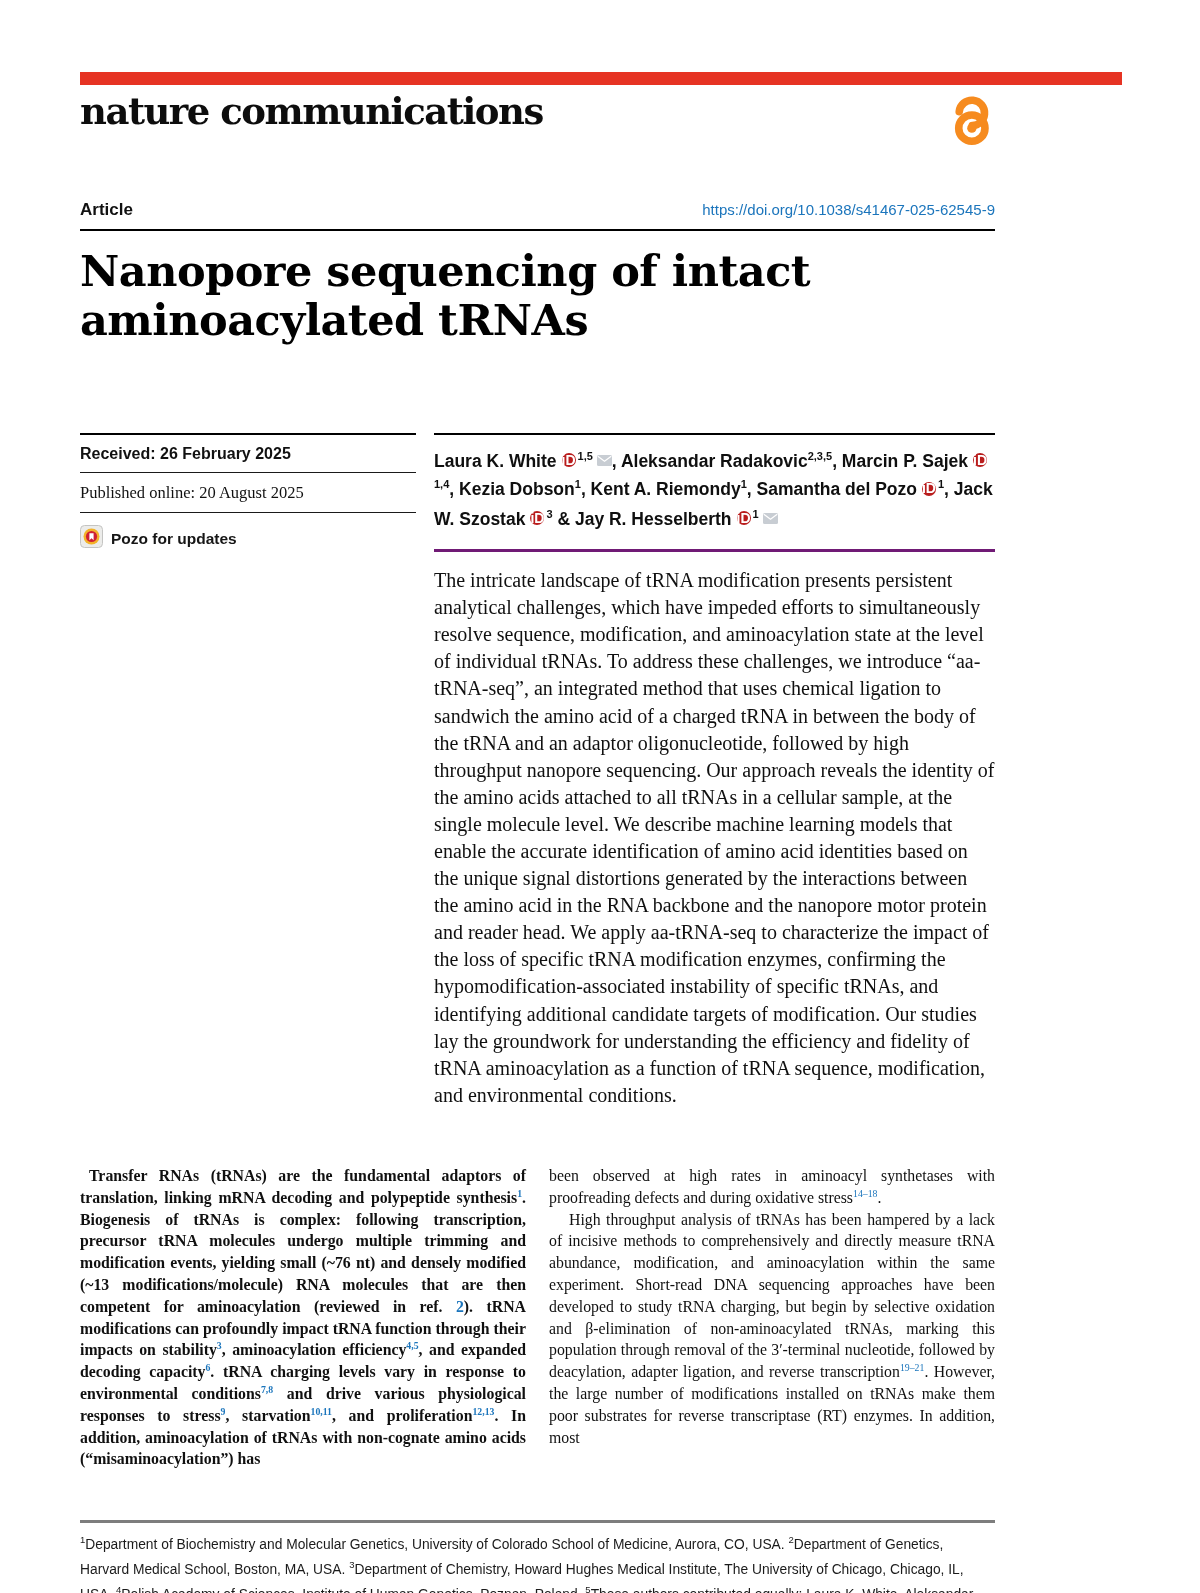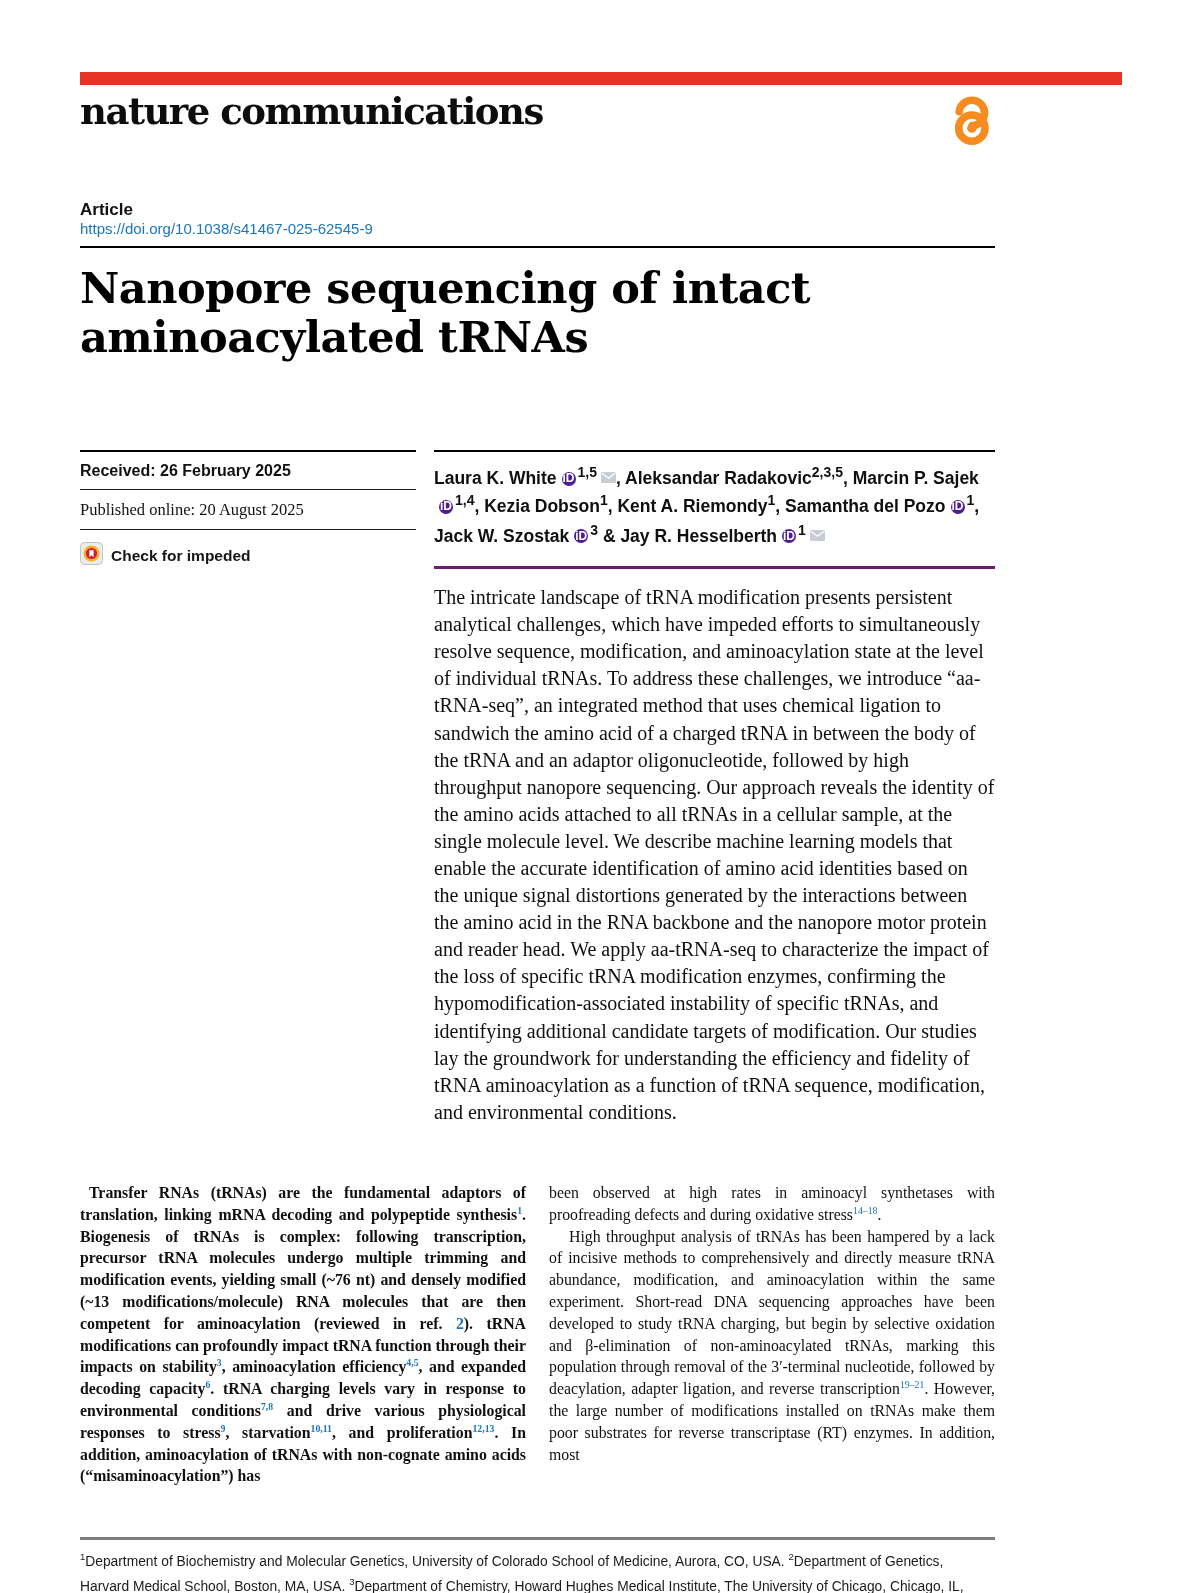--- a/index.html
+++ b/index.html
@@ -12,45 +12,45 @@
   
   .redbar { height:13px; background:#e63323; width:1042px; }
   .brand-row { display:flex; justify-content:space-between; align-items:flex-start; margin-top:5px; }
   .brand {
     font-family:"DejaVu Serif","Liberation Serif",serif; font-weight:700;
     font-size:37px; letter-spacing:-1.5px; color:#0d0d0d; line-height:1.15;
   }
   .oa-badge { margin-top:-2px; margin-right:2px; }
   .article-row {
     display:flex; justify-content:space-between; align-items:baseline;
-    margin-top:48px; padding-bottom:9px; border-bottom:2px solid #000;flex-direction:column;
+    margin-top:48px; padding-bottom:9px; border-bottom:2px solid #000;
   }
   .article-label { font-size:17px; font-weight:700; color:#111; }
   .doi { font-size:15px; color:#1b75bc; text-decoration:none; }
   
   h1.title {
     font-family:"DejaVu Serif","Liberation Serif",serif; font-weight:700;
     font-size:43px; line-height:1.14; letter-spacing:-0.5px; color:#000;
     margin-top:16px; max-width:780px;
   }
   
   .meta-grid { display:flex; gap:18px; margin-top:88px; }
   .dates { width:336px; flex:none; border-top:2px solid #000; }
   .date-row {
     padding:10px 0 9px; border-bottom:1.5px solid #1a1a1a;
     font-size:16px; font-weight:700; color:#111;
   }
   .date-row.serif { font-family:"Liberation Serif","DejaVu Serif",serif; font-weight:400; font-size:16.5px; }
   .check-row { display:flex; align-items:center; gap:8px; padding-top:12px; font-size:15.5px; font-weight:600; color:#161616; cursor:pointer; }
   .right-col { flex:1; border-top:2px solid #000; }
   .authors { font-size:17.5px; font-weight:700; line-height:1.62; margin-top:11px; color:#0f0f0f; }
-  .authors sup.au-sup { font-size:14px; line-height:0; vertical-align:super; }
+  .authors sup.au-sup { font-size:11px; line-height:0; vertical-align:super; }
   .orcid {
     display:inline-flex; width:14px; height:14px; border-radius:50%;
-    background:#4c1d95; color:#fff; font-size:12px; font-weight:700;
+    background:#b91c1c; color:#fff; font-size:14px; font-weight:700;
     align-items:center; justify-content:center; margin:0 2px 0 5px;
     vertical-align:2px; font-family:"Liberation Sans",sans-serif; letter-spacing:0;
   }
   .env-icon { display:inline-block; margin-left:4px; vertical-align:1px; }
   .abstract-box { border-top:3px solid #701a75; margin-top:16px; padding-top:15px; }
   .abstract {
     font-family:"Liberation Serif","DejaVu Serif",serif;
     font-size:20px; line-height:1.355; color:#101010;
   }
   
@@ -110,21 +110,21 @@
       <div class="date-row serif">Published online: 20 August 2025</div>
       <div class="check-row">
         <span>
           <svg width="23" height="23" viewBox="0 0 23 23" aria-hidden="true">
             <rect x="0.5" y="0.5" width="22" height="22" rx="4" fill="#ececea" stroke="#c4c4c2"></rect>
             <circle cx="11.5" cy="11.5" r="8" fill="#f3b229"></circle>
             <circle cx="11.5" cy="11.5" r="5.6" fill="#cf2033"></circle>
             <path d="M9.4 8.2 h4.2 v7 l-2.1 -1.9 -2.1 1.9 z" fill="#ffffff"></path>
           </svg>
         </span>
-        <span>Check for impeded</span>
+        <span>Pozo for updates</span>
       </div>
     </aside>
 
     <div class="right-col">
       <p class="authors" id="authors"><span>Laura K. White</span><span class="orcid">iD</span><sup class="au-sup">1,5</sup><span class="env-icon"><svg width="15" height="11" viewBox="0 0 15 11">
               <rect width="15" height="11" rx="1.5" fill="#c8cdd3"></rect>
               <path d="M0.8 1.2 L7.5 6.2 L14.2 1.2" stroke="#ffffff" stroke-width="1.3" fill="none"></path>
             </svg></span>, <span>Aleksandar Radakovic</span><sup class="au-sup">2,3,5</sup>, <span>Marcin P. Sajek</span><span class="orcid">iD</span><sup class="au-sup">1,4</sup>, <span>Kezia Dobson</span><sup class="au-sup">1</sup>, <span>Kent A. Riemondy</span><sup class="au-sup">1</sup>, <span>Samantha del Pozo</span><span class="orcid">iD</span><sup class="au-sup">1</sup>, <span>Jack W. Szostak</span><span class="orcid">iD</span><sup class="au-sup">3</sup> &amp; <span>Jay R. Hesselberth</span><span class="orcid">iD</span><sup class="au-sup">1</sup><span class="env-icon"><svg width="15" height="11" viewBox="0 0 15 11">
               <rect width="15" height="11" rx="1.5" fill="#c8cdd3"></rect>
               <path d="M0.8 1.2 L7.5 6.2 L14.2 1.2" stroke="#ffffff" stroke-width="1.3" fill="none"></path>

